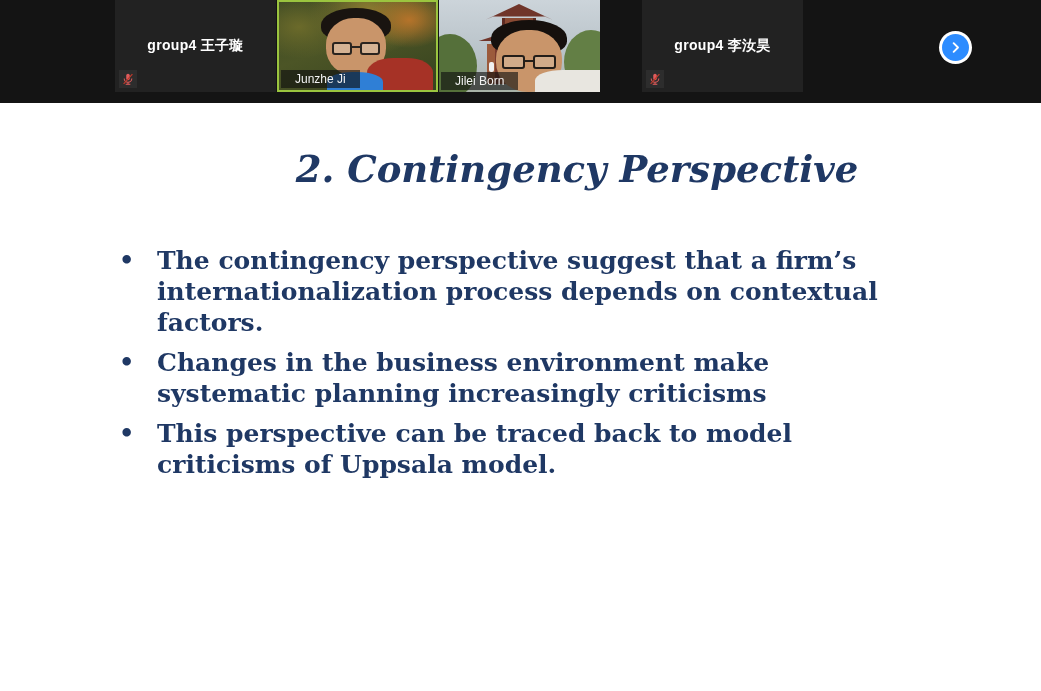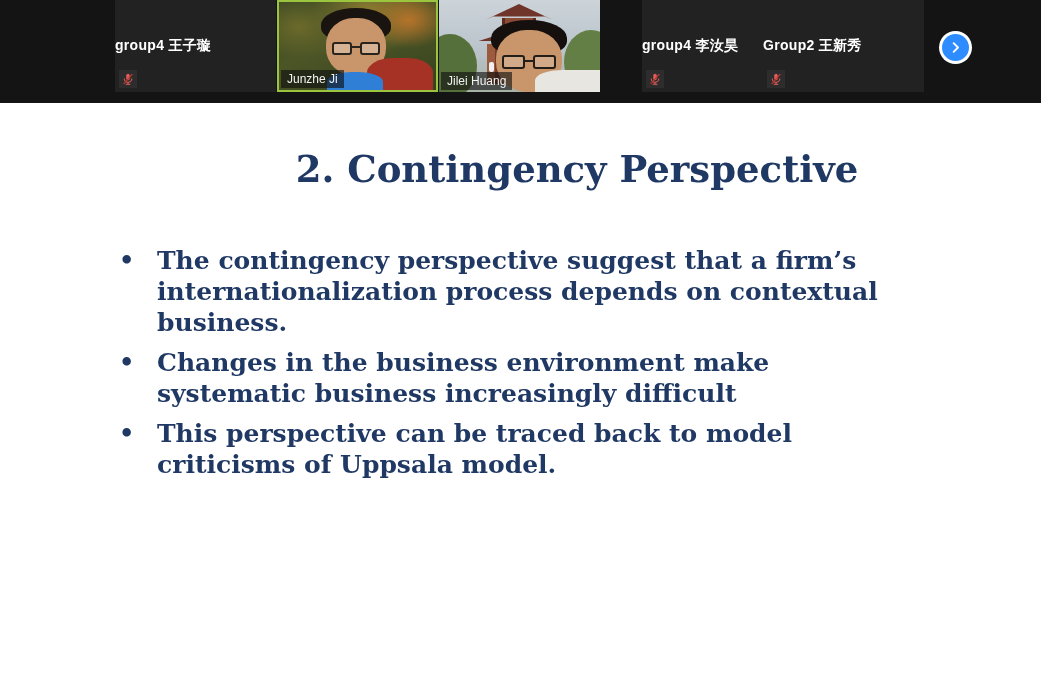--- a/index.html
+++ b/index.html
@@ -3,26 +3,26 @@
 <meta charset="utf-8">
 <style>
   * { margin:0; padding:0; box-sizing:border-box; }
   html,body { width:1041px; height:691px; overflow:hidden; background:#fff;
               font-family:"Liberation Sans", sans-serif; }
   .stage { position:relative; width:1041px; height:691px; background:#ffffff; }
 
   
   .topbar { position:absolute; top:0; left:0; width:1041px; height:103px; background:#141414; }
   .tile { position:absolute; top:0; height:92px; width:161px; background:#222222; overflow:hidden; }
-  .tile.name-only { display:flex; align-items:center; justify-content:flex-start; }
+  .tile.name-only { display:flex; align-items:center; justify-content:center; }
   .tile .pname { color:#ffffff; font-size:14px; font-weight:700; letter-spacing:.3px; }
   .tile.video { background:#555; }
   .tile.active { border:2px solid #9bc53f; }
   .vlabel { position:absolute; left:2px; bottom:2px; background:rgba(15,15,15,.62);
-            color:#f2f2f2; font-size:12px; padding:2px 6px; line-height:14px; }
+            color:#f2f2f2; font-size:12px; padding:2px 14px; line-height:14px; }
   .micbadge { position:absolute; left:4px; bottom:4px; width:18px; height:18px;
               background:rgba(60,60,60,.45); display:flex; align-items:center; justify-content:center; }
   .micbadge svg { width:14px; height:14px; }
   .nextbtn { position:absolute; left:939px; top:31px; width:33px; height:33px; border-radius:50%;
              background:#ffffff; display:flex; align-items:center; justify-content:center; cursor:pointer; }
   .nextbtn .inner { width:27px; height:27px; border-radius:50%; background:#2d8cff;
                     display:flex; align-items:center; justify-content:center; }
   .nextbtn svg { width:15px; height:15px; }
 
   
@@ -70,21 +70,21 @@
   .art-jilei .bridge { position:absolute; left:24px; top:5px; width:8px; height:2px; background:#241e19; }
   .art-jilei .earbud { position:absolute; left:50px; top:62px; width:5px; height:10px;
      background:#f0f0f0; border-radius:2px; }
   .art-jilei .shirt { position:absolute; left:96px; bottom:-4px; width:70px; height:26px;
      background:#e8e6e0; border-radius:40% 0 0 0; }
 
   
   .slide { position:absolute; top:103px; left:0; width:1041px; height:588px; background:#ffffff; }
   .slide-title { position:absolute; top:44px; left:112px; width:930px; text-align:center;
      font-family:"DejaVu Serif","Liberation Serif",serif; font-weight:700;
-     font-size:37px; color:#1f3864; letter-spacing:0; }
+     font-size:37px; color:#1f3864; letter-spacing:0;font-style:italic; }
   .bullets { position:absolute; top:142px; left:112px; width:790px; list-style:none; }
   .bullets li { position:relative; padding-left:45px; margin-bottom:9px;
      font-family:"DejaVu Serif","Liberation Serif",serif; font-weight:600;
      font-size:25px; line-height:31px; color:#1f3864; }
   .bullets li::before { content:"•"; position:absolute; left:7px; top:-1px; font-size:24px; color:#1f3864; }
 </style>
 </head>
 <body>
 
 <div class="stage">
@@ -130,61 +130,49 @@
         <div class="hair"></div>
           <div class="head"></div>
         <div class="glasses">
             <span class="lens l"></span>
             <span class="bridge"></span>
             <span class="lens r"></span>
           </div>
         <div class="earbud"></div>
           <div class="shirt"></div>
       </div>
-      <span class="vlabel">Jilei Huang</span>
+      <span class="vlabel">Jilei Born</span>
     </div>
 
     <div class="tile name-only" style="left:601px;margin-left:41px;">
       <span class="pname">group4 李汝昊</span>
       <span class="micbadge">
         <svg viewBox="0 0 24 24">
             <rect x="9" y="3" width="6" height="11" rx="3" fill="#e05c5c"></rect>
             <path d="M5.5 11a6.5 6.5 0 0 0 13 0" fill="none" stroke="#e05c5c" stroke-width="1.8"></path>
             <line x1="12" y1="17.5" x2="12" y2="21" stroke="#e05c5c" stroke-width="1.8"></line>
             <line x1="8" y1="21" x2="16" y2="21" stroke="#e05c5c" stroke-width="1.8"></line>
             <line x1="4.5" y1="20.5" x2="19.5" y2="3.5" stroke="#c0392b" stroke-width="2"></line>
           </svg>
       </span>
     </div>
 
-    <div class="tile name-only" style="left:763px;">
-      <span class="pname">Group2 王新秀</span>
-      <span class="micbadge">
-        <svg viewBox="0 0 24 24">
-            <rect x="9" y="3" width="6" height="11" rx="3" fill="#e05c5c"></rect>
-            <path d="M5.5 11a6.5 6.5 0 0 0 13 0" fill="none" stroke="#e05c5c" stroke-width="1.8"></path>
-            <line x1="12" y1="17.5" x2="12" y2="21" stroke="#e05c5c" stroke-width="1.8"></line>
-            <line x1="8" y1="21" x2="16" y2="21" stroke="#e05c5c" stroke-width="1.8"></line>
-            <line x1="4.5" y1="20.5" x2="19.5" y2="3.5" stroke="#c0392b" stroke-width="2"></line>
-          </svg>
-      </span>
-    </div>
 
     <div class="nextbtn">
       <div class="inner">
         <svg viewBox="0 0 24 24">
             <polyline points="9,5 16,12 9,19" fill="none" stroke="#ffffff" stroke-width="3" stroke-linecap="round" stroke-linejoin="round"></polyline>
           </svg>
       </div>
     </div>
   </div>
 
   <div class="slide">
     <div class="slide-title">2. Contingency Perspective</div>
     <ul class="bullets">
-      <li>The contingency perspective suggest that a firm’s internationalization process depends on contextual business.</li>
-      <li>Changes in the business environment make systematic business increasingly difficult</li>
+      <li>The contingency perspective suggest that a firm’s internationalization process depends on contextual factors.</li>
+      <li>Changes in the business environment make systematic planning increasingly criticisms</li>
       <li>This perspective can be traced back to model criticisms of Uppsala model.</li>
     </ul>
 
   </div>
 
 </div>
 
 </body></html>

